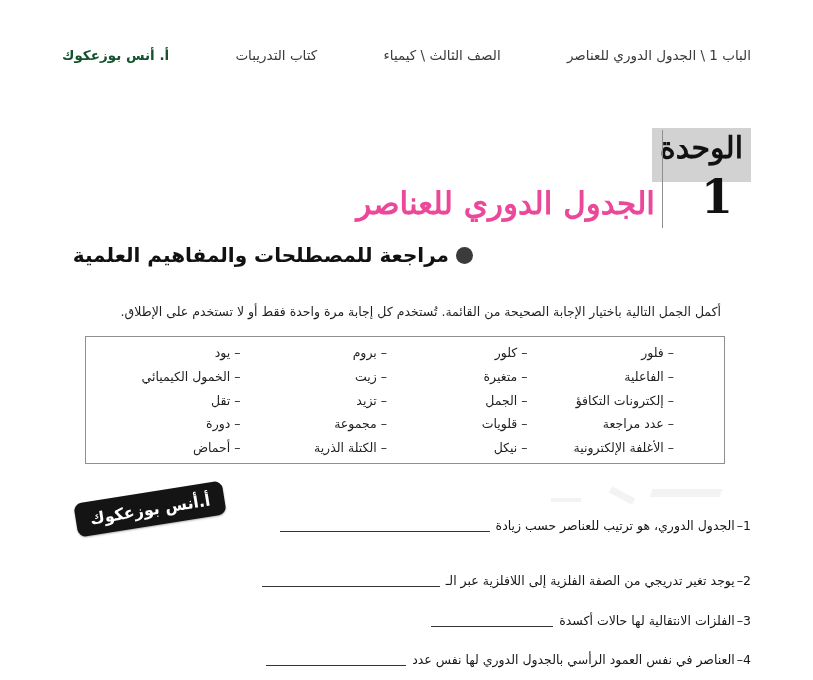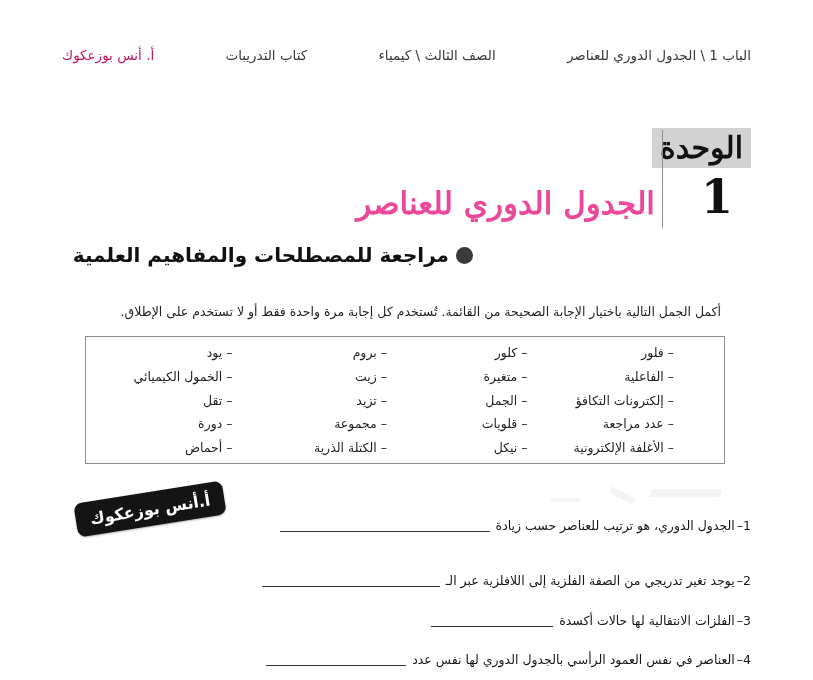--- a/index.html
+++ b/index.html
@@ -37,40 +37,40 @@
     padding: 0 62px;
     box-sizing: border-box;
     font-size: 13.5px;
     color: #3a3a3a;
     letter-spacing: 0;
   }
   .header-item {
     white-space: nowrap;
     font-family: "DejaVu Sans", "Liberation Sans", sans-serif;
   }
-  .header-item.teacher { font-weight: 400; color: #be185d; }
+  .header-item.teacher { font-weight: 700; color: #14532d; }
 
   
   .unit-block {
     position: absolute;
     top: 128px;
     right: 62px;
     width: 700px;
     height: 110px;
   }
   .unit-badge {
     position: absolute;
     top: 0;
     right: 0;
     background: #d2d2d2;
     color: #111;
     font-size: 30px;
     font-weight: 700;
     line-height: 1;
-    padding: 5px 8px 5px 8px;
+    padding: 5px 8px 19px 8px;
     font-family: "DejaVu Serif", "Liberation Serif", serif;
   }
   .unit-number {
     position: absolute;
     top: 46px;
     right: 18px;
     font-size: 46px;
     font-weight: 700;
     line-height: 1;
     font-family: "DejaVu Serif", "Liberation Serif", serif;
@@ -160,21 +160,21 @@
   .wb-item {
     font-size: 12.5px;
     color: #1f1f1f;
     white-space: nowrap;
     line-height: 1.1;
     font-family: "DejaVu Sans", "Liberation Sans", sans-serif;
   }
   .wb-col:nth-child(1) .wb-item { margin-right: 34px; }
   .wb-col:nth-child(2) .wb-item { margin-right: 26px; }
   .wb-col:nth-child(3) .wb-item { margin-right: 12px; }
-  .wb-col:nth-child(4) .wb-item { margin-right: 12px; }
+  .wb-col:nth-child(4) .wb-item { margin-right: 4px; }
 
   
   .questions {
     position: absolute;
     top: 498px;
     right: 0;
     width: 813px;
     height: 182px;
   }
   .q-row {

